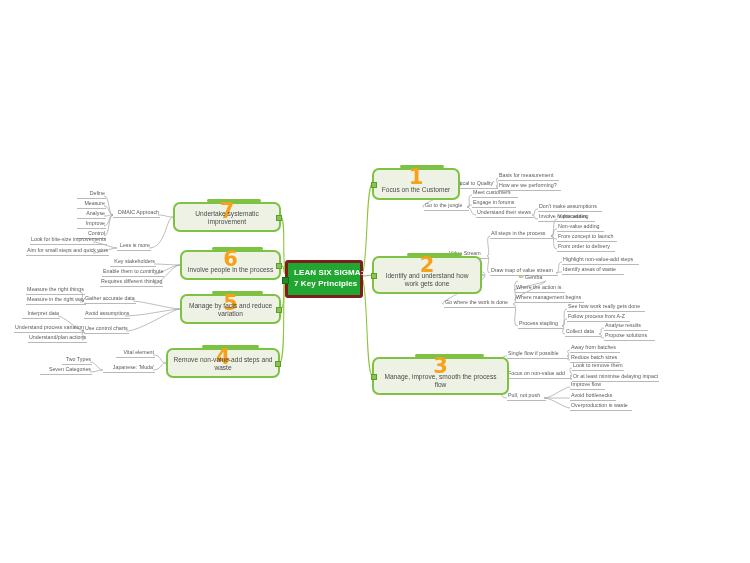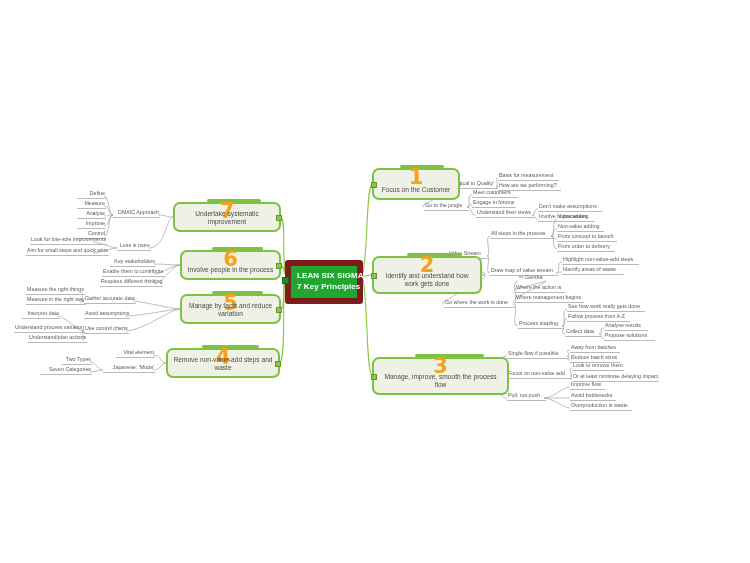--- a/index.html
+++ b/index.html
@@ -29,21 +29,21 @@
     pointer-events: none;
   }
   
   .center-node {
     position: absolute;
     left: 285px;
     top: 260px;
     width: 78px;
     padding: 5px 6px 6px 6px;
     background: #21a631;
-    border: 6px solid #7f1d1d;
+    border: 3px solid #7f1d1d;
     border-radius: 3px;
     box-sizing: border-box;
     text-align: center;
     z-index: 6;
   }
   .center-node .line {
     display: block;
     color: #ffffff;
     font-size: 8px;
     font-weight: bold;

